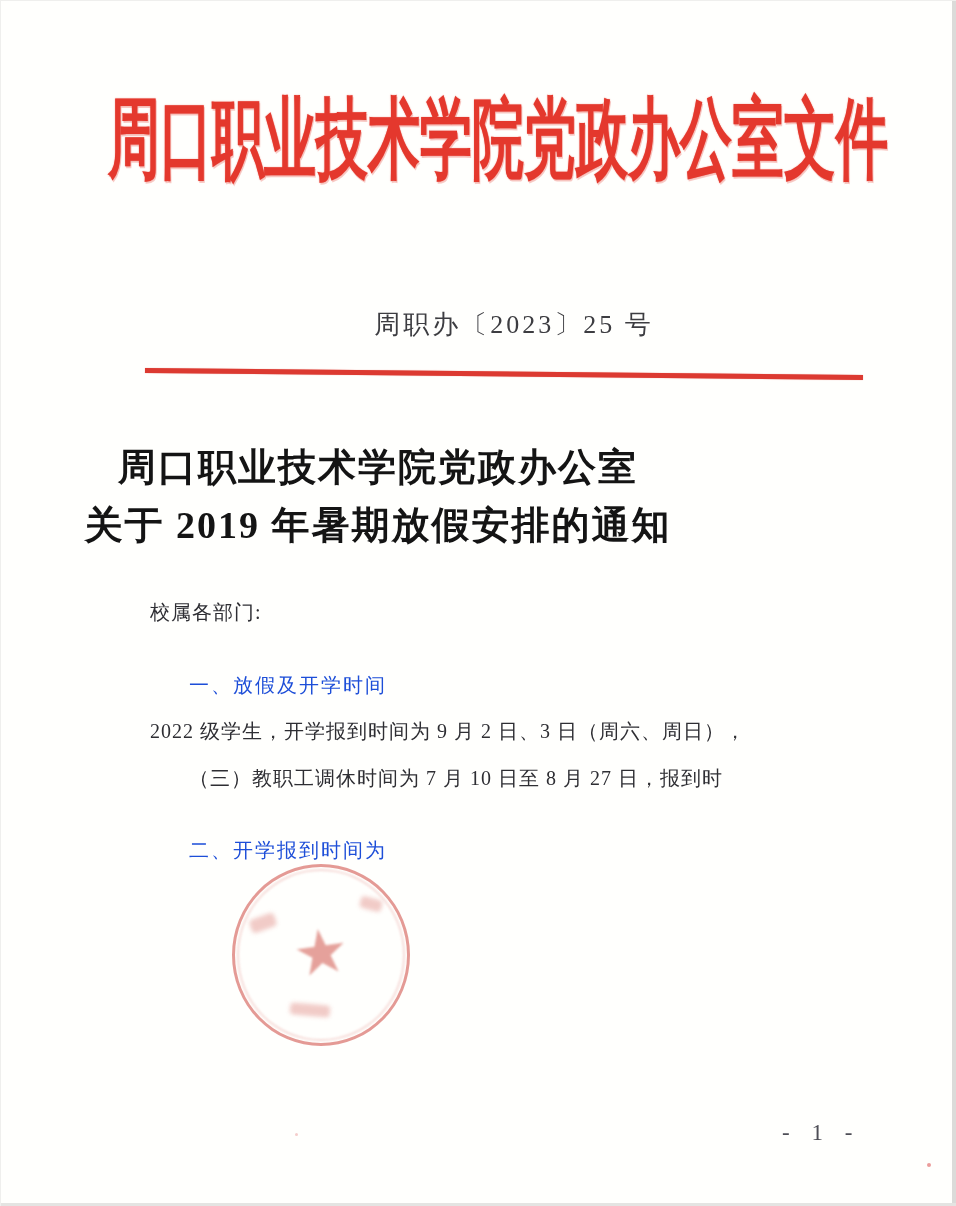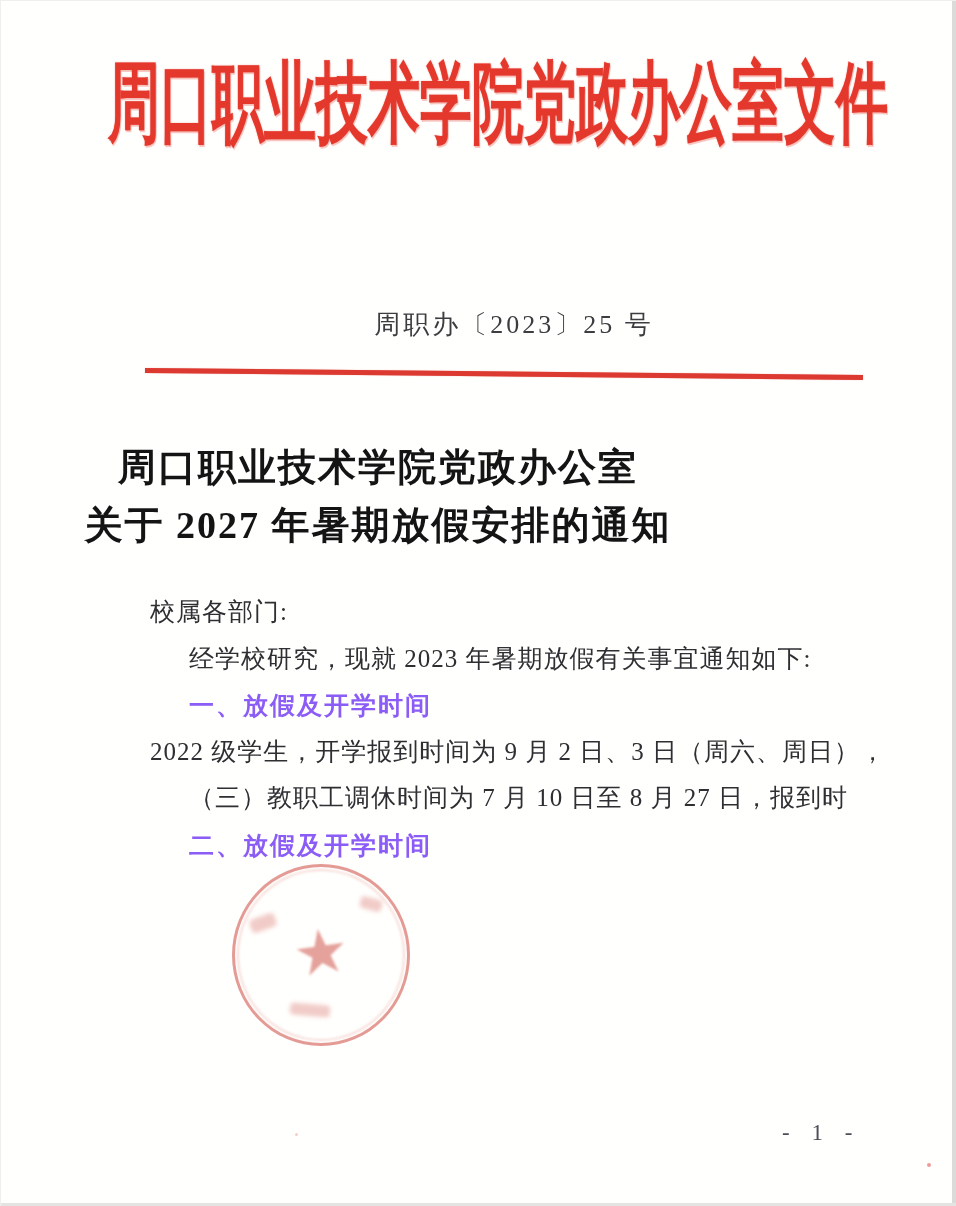--- a/index.html
+++ b/index.html
@@ -12,21 +12,21 @@
   }
   
   .edge-right{position:absolute;top:0;right:0;width:4px;height:100%;background:#dbdbd9;}
   .edge-bottom{position:absolute;bottom:0;left:0;width:100%;height:3px;background:#e4e4e2;}
   .edge-top{position:absolute;top:0;left:0;width:100%;height:1px;background:#efefed;}
   .edge-left{position:absolute;top:0;left:0;width:1px;height:100%;background:#efefed;}
 
   
   .banner{
     position:absolute;top:92px;left:0;width:956px;height:96px;
-    display:flex;justify-content:center;
+    display:flex;align-items:center;justify-content:center;
   }
   .banner span{
     display:inline-block;
     transform:translateX(20px) scaleY(1.70);
     transform-origin:center center;
     font-size:52px;line-height:54px;
     font-weight:900;
     letter-spacing:0px;
     color:#e4382d;
     text-shadow:0 0 1px rgba(228,56,45,.65), 1px 1px 0 rgba(228,56,45,.25);
@@ -60,29 +60,29 @@
     text-align:center;color:#141414;
     font-weight:700;
     font-size:38px;line-height:58px;
     letter-spacing:2px;
   }
   .doc-title .t-line{white-space:nowrap;}
 
   
   .body-block{
     position:absolute;left:150px;top:589px;width:714px;
-    font-size:25px;line-height:46.5px;
+    font-size:20px;line-height:46.5px;
     color:#2e2e33;
     letter-spacing:1px;
   }
   .b-line{white-space:nowrap;}
   .ind{padding-left:39px;}
   .hei{
     font-family:"Liberation Sans", sans-serif;
-    font-weight:700;color:#8b5cf6;letter-spacing:2px;
+    font-weight:400;color:#1d4ed8;letter-spacing:2px;margin-top:26px;
   }
 
   
   .seal{
     position:absolute;left:232px;top:864px;width:178px;height:182px;
     mix-blend-mode:multiply;
     pointer-events:none;
   }
   .seal-ring{
     position:absolute;inset:0;border-radius:50%;
@@ -127,30 +127,29 @@
   <div class="banner">
     <span>周口职业技术学院党政办公室文件</span>
   </div>
 
   <div class="docnum">周职办〔2023〕25 号</div>
 
   <div class="redline"></div>
 
   <div class="doc-title">
     <div class="t-line">周口职业技术学院党政办公室</div>
-    <div class="t-line">关于 2027 年暑期放假安排的通知</div>
+    <div class="t-line">关于 2019 年暑期放假安排的通知</div>
   </div>
 
   <div class="body-block">
     <div class="b-line">校属各部门:</div>
-    <div class="b-line ind">经学校研究，现就 2023 年暑期放假有关事宜通知如下:</div>
     <div class="b-line ind hei">一、放假及开学时间</div>
     <div class="b-line">2022 级学生，开学报到时间为 9 月 2 日、3 日（周六、周日），</div>
     <div class="b-line ind">（三）教职工调休时间为 7 月 10 日至 8 月 27 日，报到时</div>
-    <div class="b-line ind hei">二、放假及开学时间</div>
+    <div class="b-line ind hei">二、开学报到时间为</div>
   </div>
 
   <div class="seal">
     <div class="seal-ring"></div>
     <div class="seal-ring2"></div>
     <span class="seal-star">★</span>
     <div class="blotch blotch1"></div>
     <div class="blotch blotch2"></div>
     <div class="blotch blotch3"></div>
   </div>

